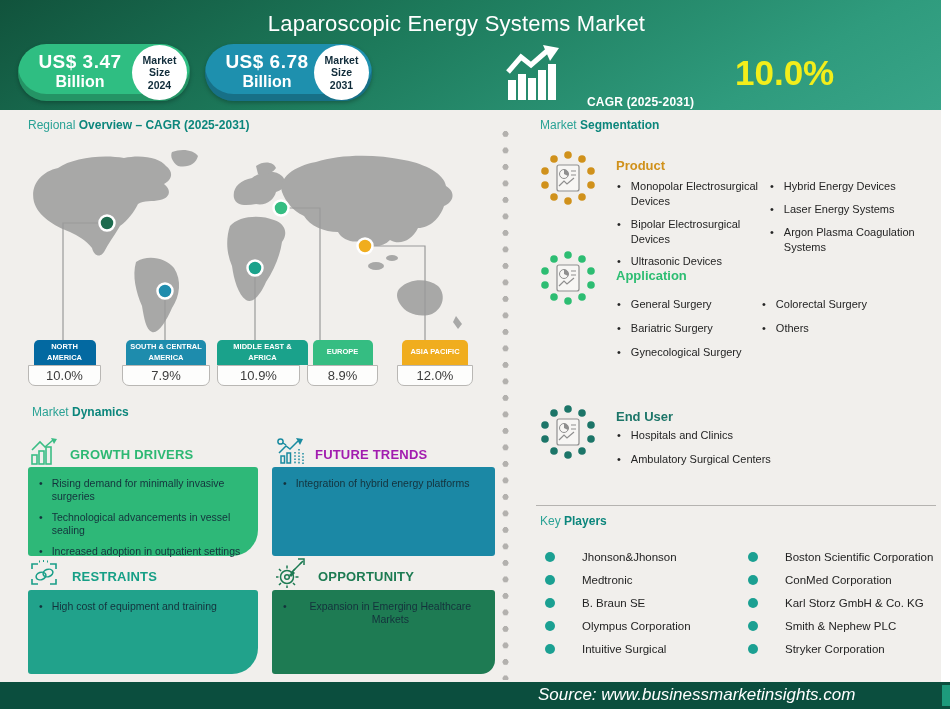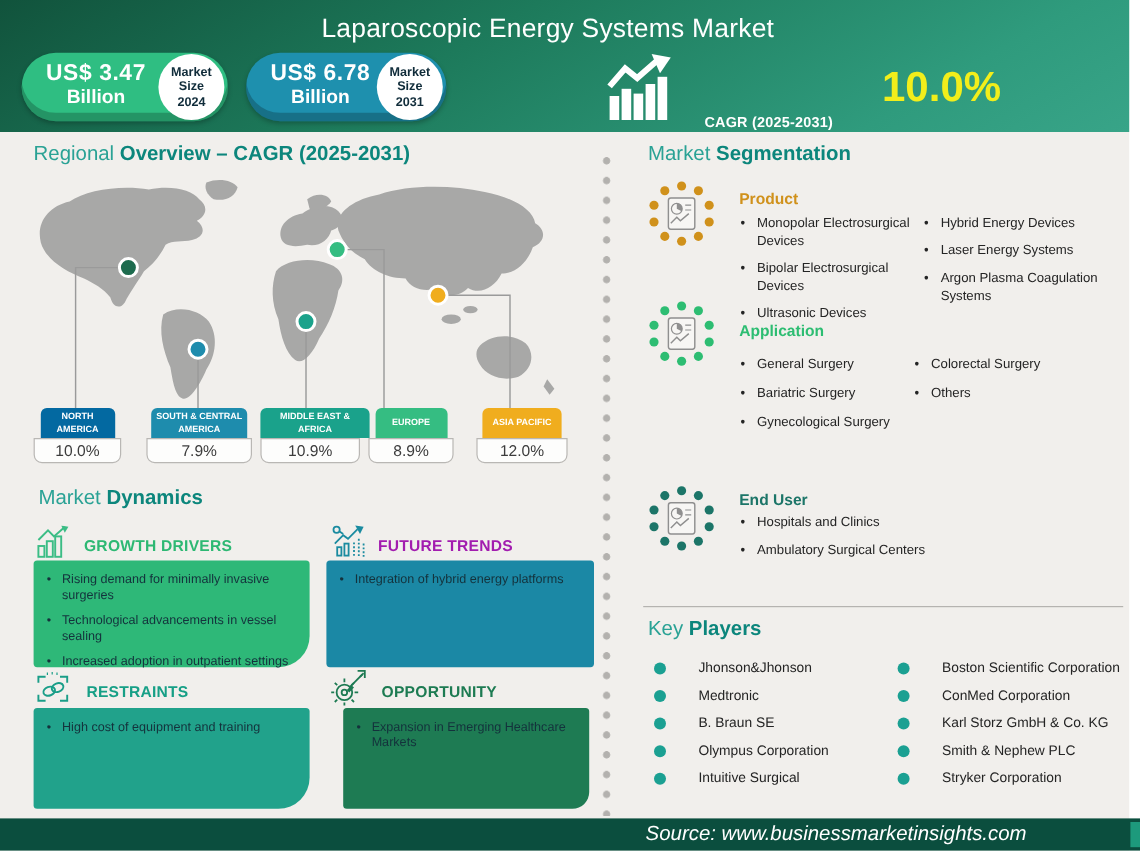--- a/index.html
+++ b/index.html
@@ -21,21 +21,21 @@
   .badge-amount { font-size: 19px; letter-spacing: .5px; }
   .badge-unit { font-size: 16px; }
   .badge-circle { position: absolute; top: 1px; right: 3px; width: 55px; height: 55px; border-radius: 50%;
     background: #fff; color: #102c3a; font-weight: bold; font-size: 10.5px; line-height: 1.18;
     display: flex; align-items: center; justify-content: center; text-align: center; padding: 5px; }
   .cagr-icon { position: absolute; left: 505px; top: 44px; }
   .cagr-label { position: absolute; left: 587px; top: 79px; color: #fff; font-weight: bold; font-size: 12px; letter-spacing: .2px; margin-top: 16px; }
   .cagr-value { position: absolute; left: 735px; top: 53px; font-weight: bold; font-size: 35px; }
 
   
-  .section-title { position: absolute; font-size: 17px; color: #2aa295; }
+  .section-title { position: absolute; font-size: 12px; color: #2aa295; }
   .section-title .bold { font-weight: bold; color: #0c867c; }
   .regional-title { left: 28px; top: 118px; }
   .dynamics-title { left: 32px; top: 405px; }
   .seg-title  { left: 540px; top: 118px; }
   .kp-title   { left: 540px; top: 514px; }
 
   
   .map-svg { position: absolute; left: 24px; top: 146px; }
   .land { fill: #a8a8a7; }
   .connector { stroke: #9a9a9a; stroke-width: 1.2; fill: none; }
@@ -55,21 +55,21 @@
   
   .dyn-icon { position: absolute; }
   .dyn-label { position: absolute; font-size: 13px; font-weight: bold; letter-spacing: .2px; }
   .dyn-box { position: absolute; color: #14323c; border-radius: 3px 3px 26px 3px; }
   .dyn-box .item { display: flex; font-size: 10.5px; line-height: 1.28; margin-bottom: 7px; }
   .dyn-box .item::before { content: "•"; margin: 0 9px 0 7px; }
   .dyn-box .list { padding: 10px 10px 0 4px; }
   .gd-box { left: 28px; top: 467px; width: 230px; height: 89px; }
   .ft-box { left: 272px; top: 467px; width: 223px; height: 89px; border-radius: 3px; }
   .rs-box { left: 28px; top: 590px; width: 230px; height: 84px; }
-  .op-box { left: 286px; top: 590px; width: 205px; height: 84px; border-radius: 3px 3px 14px 3px; }
+  .op-box { left: 272px; top: 590px; width: 223px; height: 84px; border-radius: 3px 3px 14px 3px; text-align: center; }
 
   
   .col-divider { position: absolute; left: 502px; top: 130px; width: 7px; height: 550px;
     background-image: radial-gradient(circle at 3.5px 4px, #b3b1ae 2.8px, rgba(0,0,0,0) 3.3px);
     background-size: 7px 16.5px; background-repeat: repeat-y; }
   .kp-divider { position: absolute; left: 536px; top: 505px; width: 400px; height: 1px; background: #b5b3b0; }
 
   
   .ring-wrap { position: absolute; left: 538px; width: 64px; height: 58px; }
   .seg-heading { position: absolute; font-size: 13px; font-weight: bold; }

